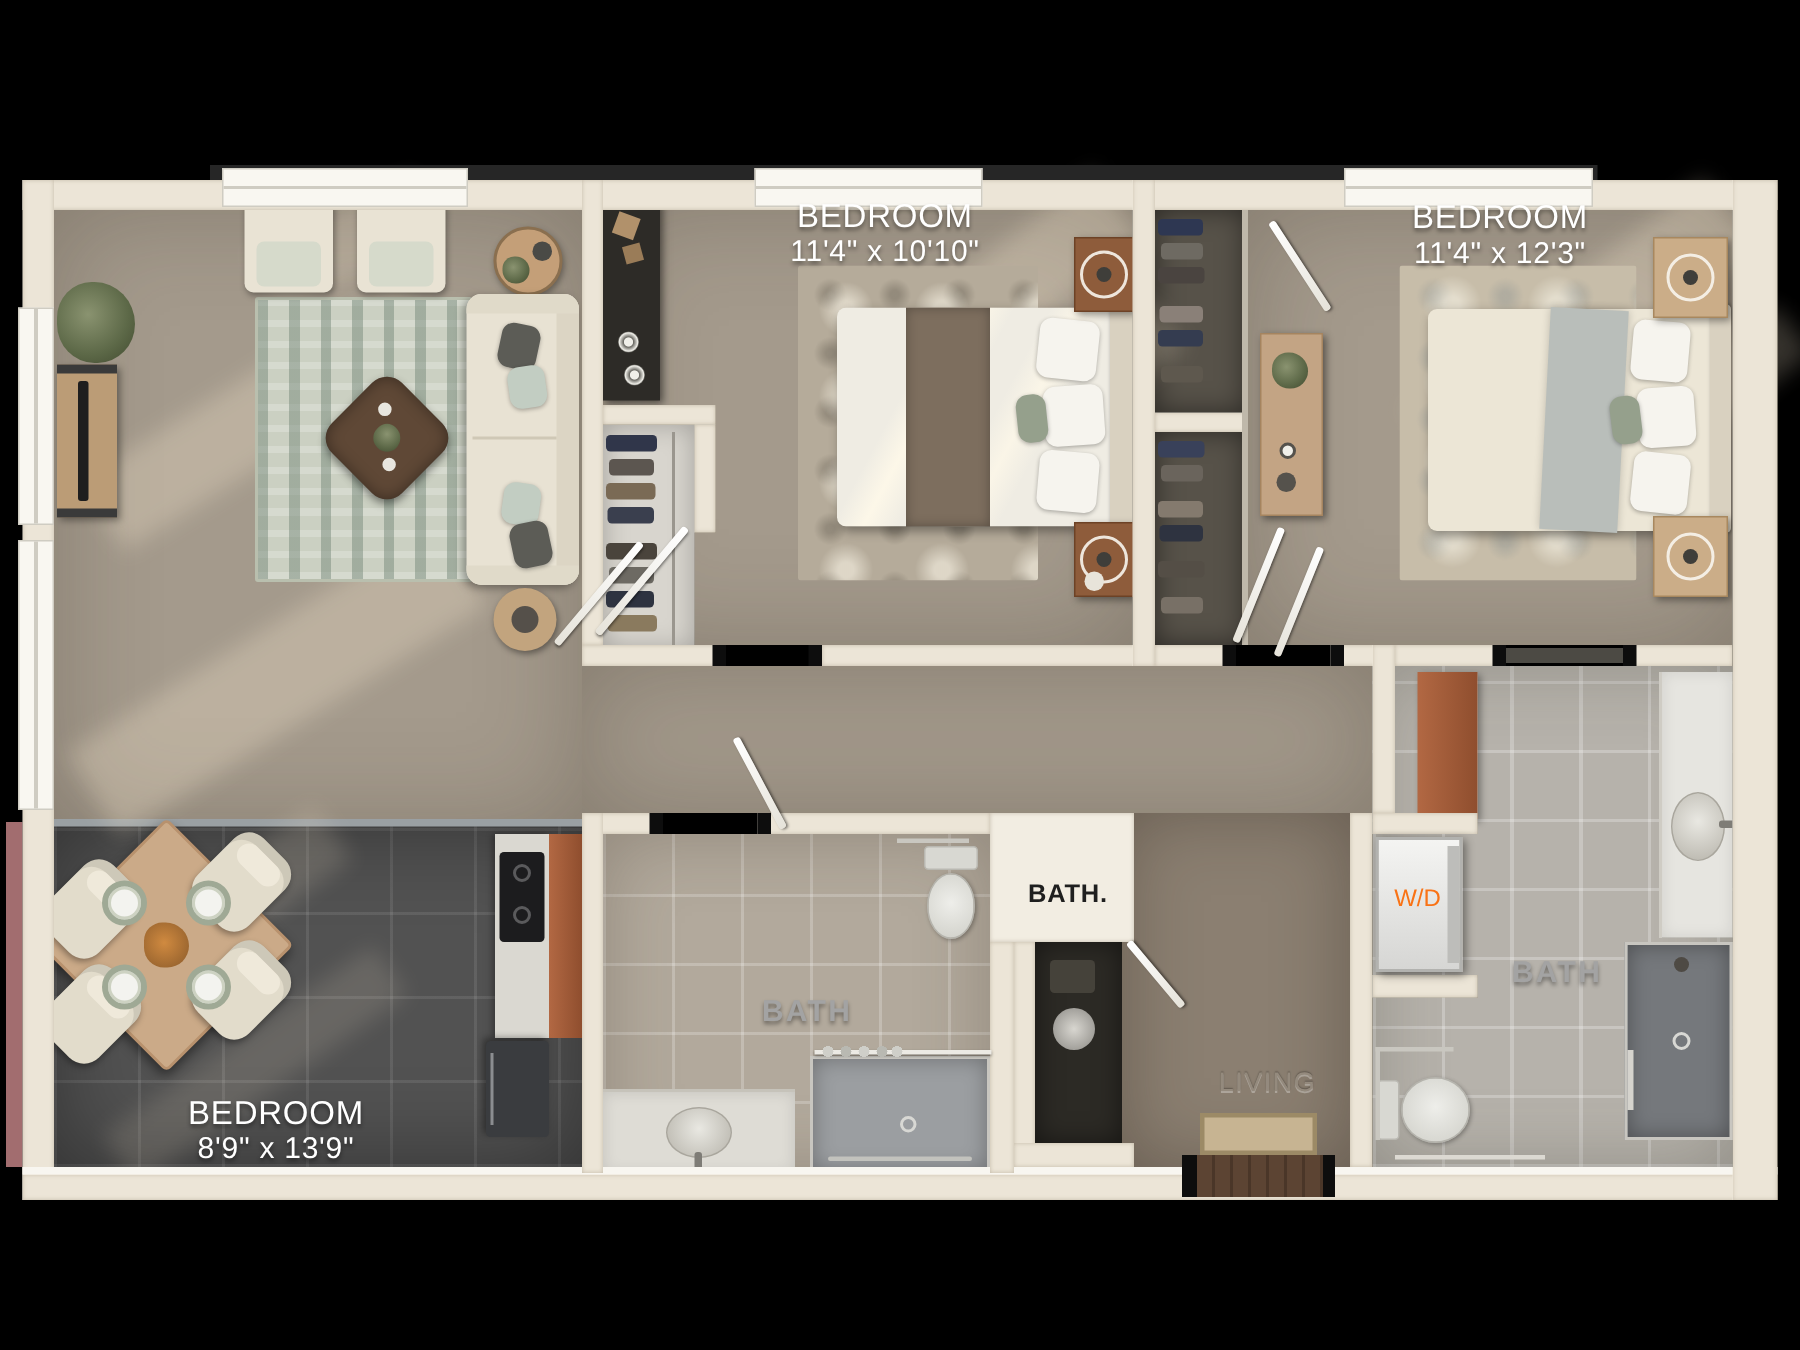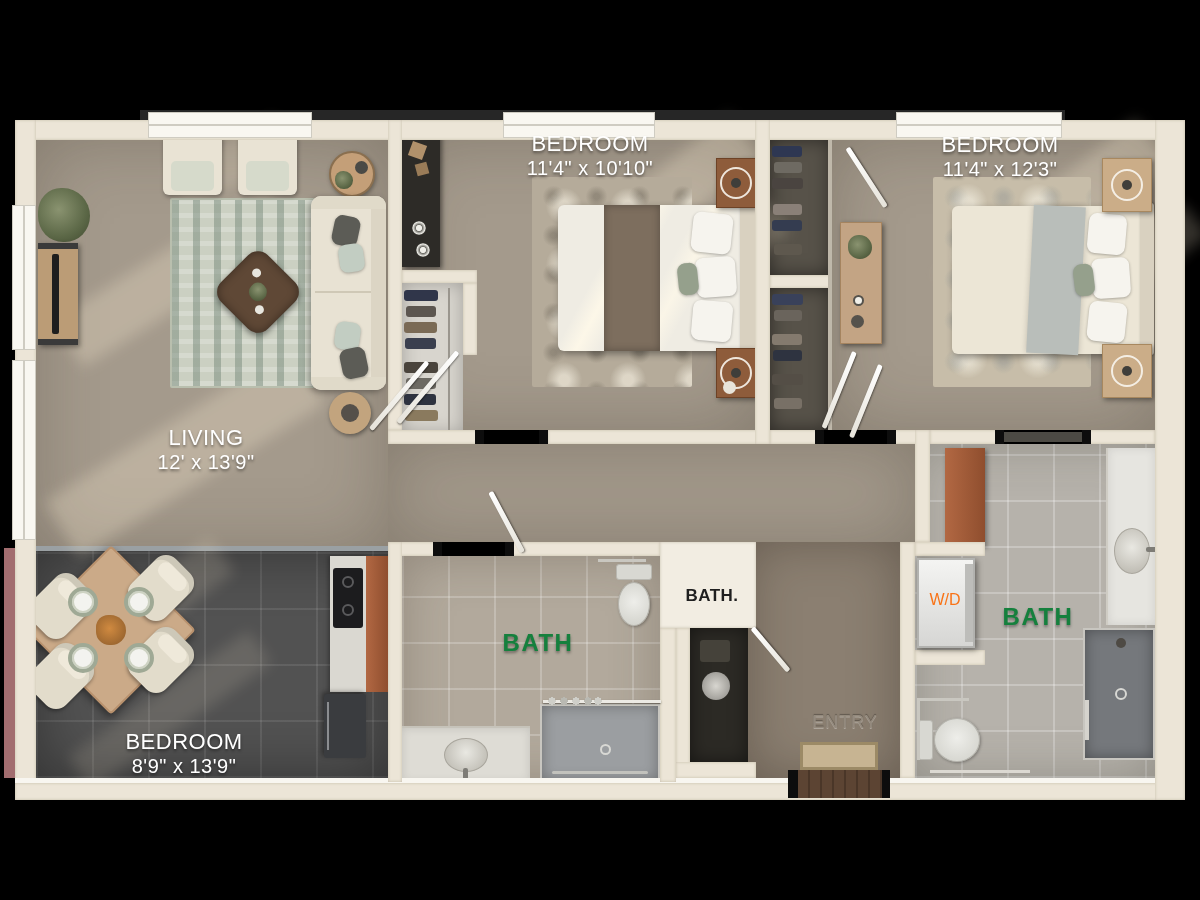--- a/index.html
+++ b/index.html
@@ -83,22 +83,22 @@
     border:1px solid #a9a69d;}
   .vanity{background:#dedcd5;box-shadow:inset 0 0 10px rgba(0,0,0,.12);}
   .grab{background:#c9c7c0;z-index:4;}
 
   
   .room-label{z-index:10;color:#fff;text-align:center;transform:translate(-50%,-50%);
     text-shadow:0 2px 3px rgba(0,0,0,.45);line-height:1.18;letter-spacing:.5px;white-space:nowrap;}
   .rl-name{font-size:22px;font-weight:400;position:static;}
   .rl-dims{font-size:20px;font-weight:400;position:static;}
   .small-label{z-index:10;transform:translate(-50%,-50%);white-space:nowrap;}
-  .lbl-bath{color:#15803d;font-weight:700;font-size:24px;letter-spacing:1.5px;
-    text-shadow:0 2px 3px rgba(0,0,0,.4);}
+  .lbl-bath{color:#a3a3a3;font-weight:700;font-size:20px;letter-spacing:1.5px;
+    text-shadow:0 2px 3px rgba(0,0,0,.4);margin-top:32px;}
   .lbl-mech{color:#1f1f1f;font-weight:600;font-size:17px;letter-spacing:.5px;}
   .lbl-wd{color:#f97316;font-weight:500;font-size:16px;}
   .lbl-entry{color:#948a7d;font-weight:400;font-size:18px;letter-spacing:1px;
     text-shadow:0 1px 0 rgba(255,255,255,.3),0 -1px 1px rgba(0,0,0,.3);}
 </style>
 </head>
 <body>
 
 <div class="stage">
 
@@ -340,35 +340,31 @@
   <div class="leaf" style="left:425px;top:362px;height:88px;transform:rotate(40deg);"></div>
   <div class="leaf" style="left:488px;top:492px;height:68px;transform:rotate(-28deg);"></div>
   <div class="leaf" style="left:845px;top:148px;height:70px;transform:rotate(-33deg);"></div>
   <div class="leaf" style="left:852px;top:352px;height:82px;transform:rotate(22deg);"></div>
   <div class="leaf" style="left:878px;top:365px;height:78px;transform:rotate(22deg);"></div>
   <div class="leaf" style="left:750px;top:628px;height:56px;transform:rotate(-40deg);"></div>
 
   <div class="furn" style="left:800px;top:742px;width:78px;height:28px;background:#c7b492;border:3px solid #9c8a66;z-index:5;"></div>
   <div style="left:798px;top:770px;width:84px;height:28px;z-index:6;background:repeating-linear-gradient(90deg,#5c4433 0 10px,#4a3628 10px 12px);"></div>
 
-  <div class="room-label" style="left:206px;top:450px;">
-    <div class="rl-name">LIVING</div>
-    <div class="rl-dims">12' x 13'9"</div>
-  </div>
   <div class="room-label" style="left:184px;top:754px;">
     <div class="rl-name">BEDROOM</div>
     <div class="rl-dims">8'9" x 13'9"</div>
   </div>
   <div class="room-label" style="left:590px;top:156px;">
     <div class="rl-name">BEDROOM</div>
     <div class="rl-dims">11'4" x 10'10"</div>
   </div>
   <div class="room-label" style="left:1000px;top:157px;">
     <div class="rl-name">BEDROOM</div>
     <div class="rl-dims">11'4" x 12'3"</div>
   </div>
   <div class="small-label lbl-bath" style="left:538px;top:643px;">BATH</div>
   <div class="small-label lbl-bath" style="left:1038px;top:617px;">BATH</div>
   <div class="small-label lbl-mech" style="left:712px;top:596px;">BATH.</div>
   <div class="small-label lbl-wd" style="left:945px;top:600px;">W/D</div>
-  <div class="small-label lbl-entry" style="left:845px;top:722px;">ENTRY</div>
+  <div class="small-label lbl-entry" style="left:845px;top:722px;">LIVING</div>
 
 </div>
 
 </body></html>

